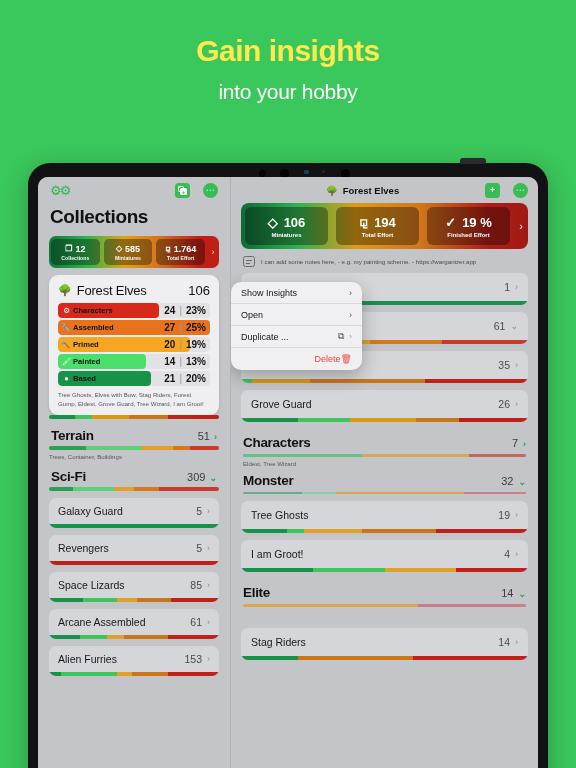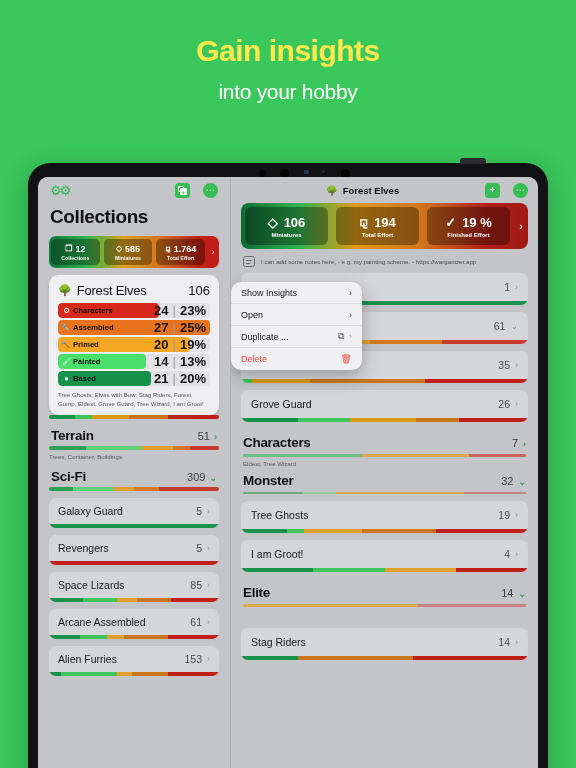--- a/index.html
+++ b/index.html
@@ -135,21 +135,21 @@
   .stage-row{
     position:relative; height:15px; border-radius:4px; background:#e2e2e6;
     margin-bottom:2px; display:flex; align-items:center; overflow:hidden;
   }
   .stage-fill{position:absolute;left:0;top:0;height:100%;border-radius:4px;}
   .stage-ic{
     position:relative; width:13px; margin-left:2px; display:flex;align-items:center;justify-content:center;
     color:#fff; font-size:7.5px;
   }
   .stage-nm{position:relative;font-size:7.6px;font-weight:bold;color:#121212;}
-  .stage-val{position:relative;margin-left:auto;margin-right:4px;font-size:13px;font-weight:bold;color:#121212;
+  .stage-val{position:relative;margin-left:auto;margin-right:4px;font-size:10px;font-weight:bold;color:#121212;
     display:flex;gap:4px;align-items:center;}
   .stage-val .sep{color:#9a9aa0;font-weight:400;}
 
   .card-sub{font-size:6.1px;color:#56565c;line-height:1.5;margin-top:4px;}
 
   .multibar{height:4px;border-radius:2px;overflow:hidden;display:flex;}
   .multibar span{height:100%;}
 
   .sec-head{display:flex;align-items:baseline;padding:9px 2px 3px 2px;}
   .sec-head .t{font-size:13.5px;font-weight:bold;color:#111;letter-spacing:-0.3px;}
@@ -213,21 +213,21 @@
   .ctxmenu{
     position:absolute; left:0px; top:9px; width:131px;
     background:#f0f0f2; border-radius:10px; overflow:hidden;
     box-shadow:0 6px 18px rgba(0,0,0,.28);
     z-index:50;
   }
   .ctxitem{
     display:flex;align-items:center;padding:0 10px;height:22px;font-size:9px;color:#16161a;
     border-bottom:0.7px solid #d9d9dd;
   }
-  .ctxitem:last-child{border-bottom:none;}
+  .ctxitem:last-child{border-bottom:none;text-align:right;}
   .ctxitem .lab{flex:1;}
   .ctxitem .gl{font-size:9px;color:#4a4a50;}
   .ctxitem.sep-top{border-top:3px solid #dcdce0;}
   .ctxitem.danger .lab{color:#f0453d;}
   .ctxitem .trash{color:#f0453d;font-size:9px;}
   .ctxitem .sub-chev{margin-left:5px;color:#9a9aa0;font-size:8px;}
 </style>
 </head>
 <body>
 

